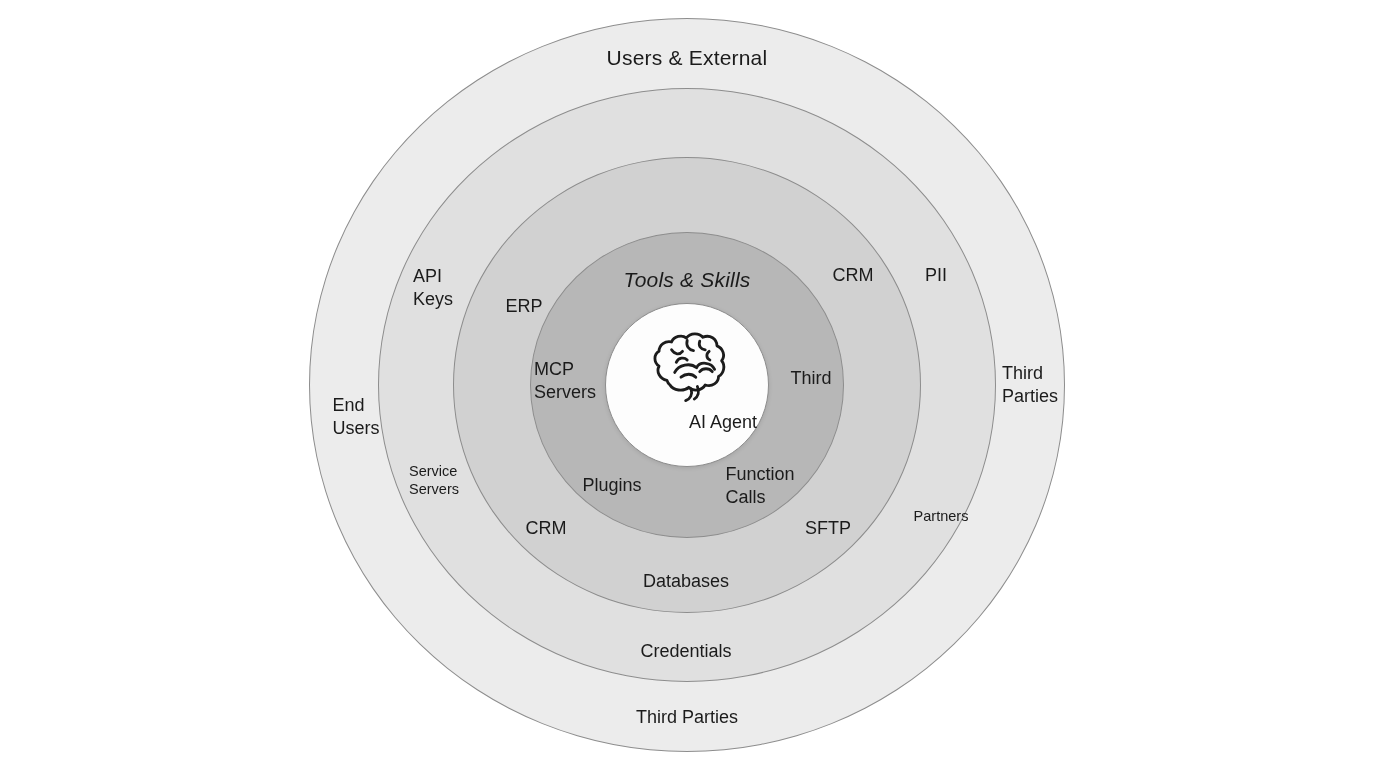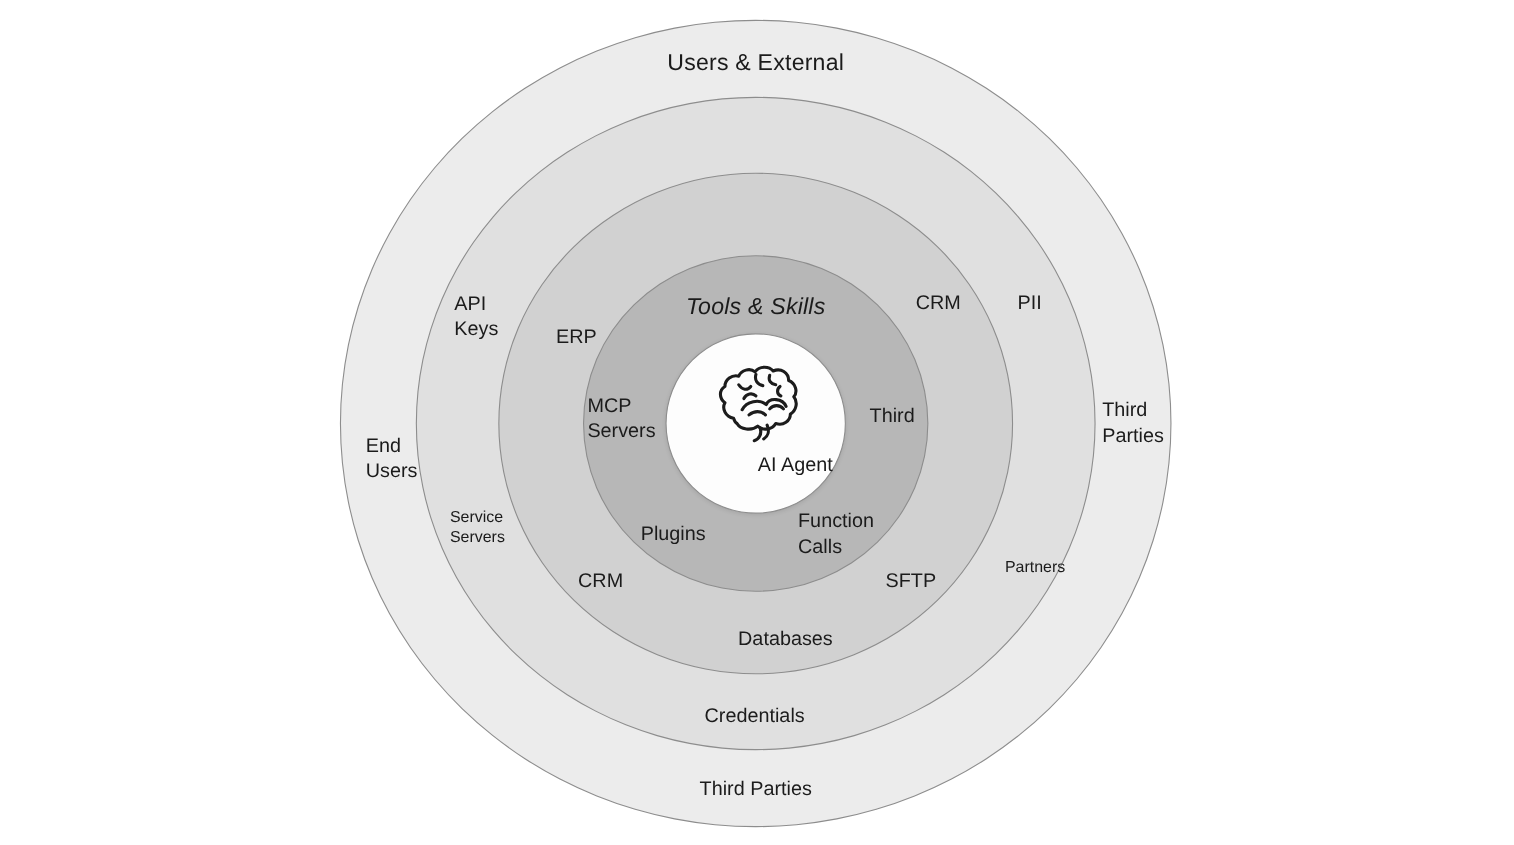--- a/index.html
+++ b/index.html
@@ -75,21 +75,21 @@
   <div class="lbl item" style="left:936px; top:275px;">PII</div>
   <div class="lbl small" style="left:434px; top:480px;">Service
 Servers</div>
   <div class="lbl small" style="left:941px; top:492px;margin-top:24px;">Partners</div>
   <div class="lbl item" style="left:686px; top:651px;">Credentials</div>
 
   <div class="lbl item" style="left:524px; top:260px;margin-top:46px;">ERP</div>
   <div class="lbl item" style="left:853px; top:275px;">CRM</div>
   <div class="lbl item" style="left:546px; top:528px;">CRM</div>
   <div class="lbl item" style="left:828px; top:528px;">SFTP</div>
-  <div class="lbl item" style="left:686px; top:581px;margin-left:28px;">Databases</div>
+  <div class="lbl item" style="left:686px; top:581px;">Databases</div>
 
   <div class="lbl item" style="left:565px; top:380px;">MCP
 Servers</div>
   <div class="lbl item" style="left:811px; top:378px;">Third</div>
   <div class="lbl item" style="left:612px; top:485px;">Plugins</div>
   <div class="lbl item" style="left:760px; top:485px;">Function
 Calls</div>
 
   <div class="brain">
     <svg viewBox="0 0 96 92" fill="none" stroke="#1c1c1c" stroke-width="3.6" stroke-linecap="round" stroke-linejoin="round">

